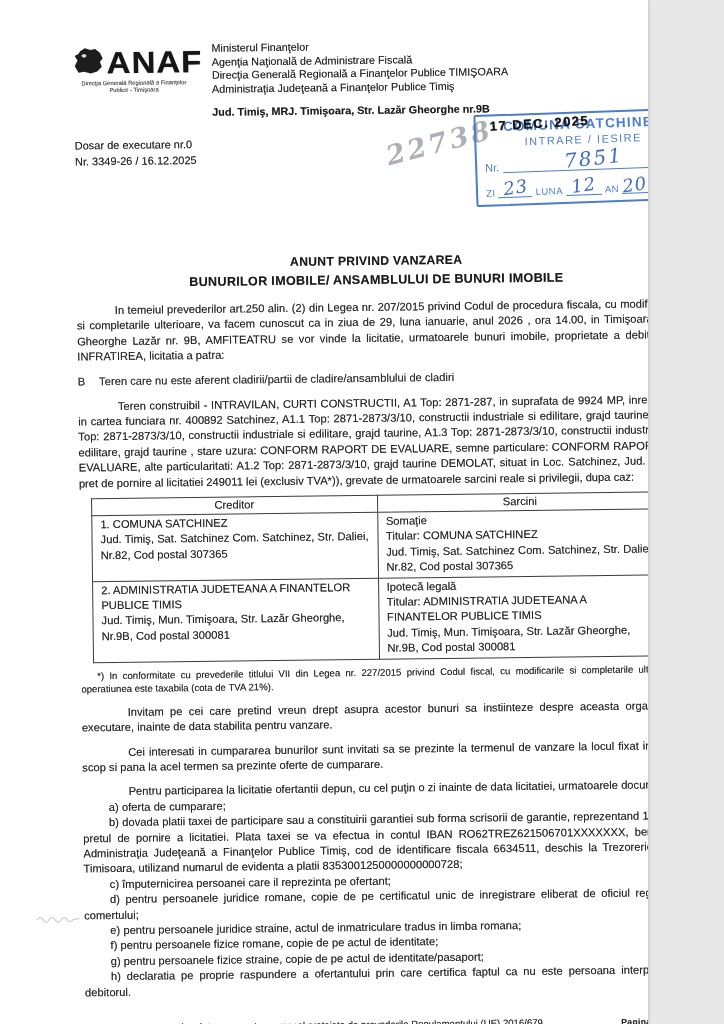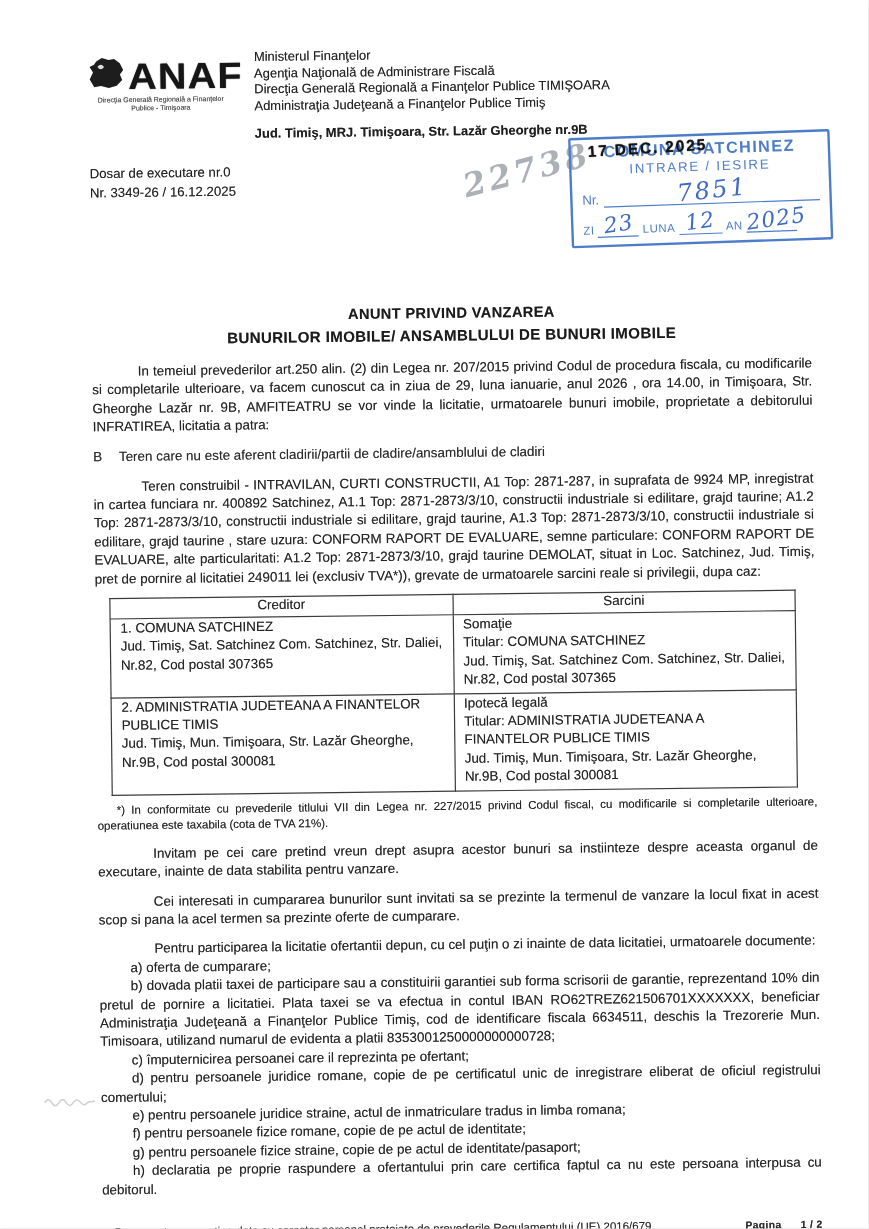--- a/index.html
+++ b/index.html
@@ -1,18 +1,18 @@
 <!DOCTYPE html>
 <html><head>
 <meta charset="utf-8">
 <style>
   html,body{margin:0;padding:0;background:#e8e8e8;}
   .page{
     position:relative;
-    width:724px;height:1024px;
+    width:648px;height:1024px;
     background:#ffffff;
     overflow:hidden;
     font-family:"Liberation Sans","DejaVu Sans",sans-serif;
     color:#2b2b2b;
     box-shadow:0 0 4px rgba(0,0,0,.25);
   }
   .content{
     position:absolute;left:0;top:0;width:724px;box-sizing:border-box;
     padding:40px 46px 0 78px;
     transform:rotate(-0.7deg);

